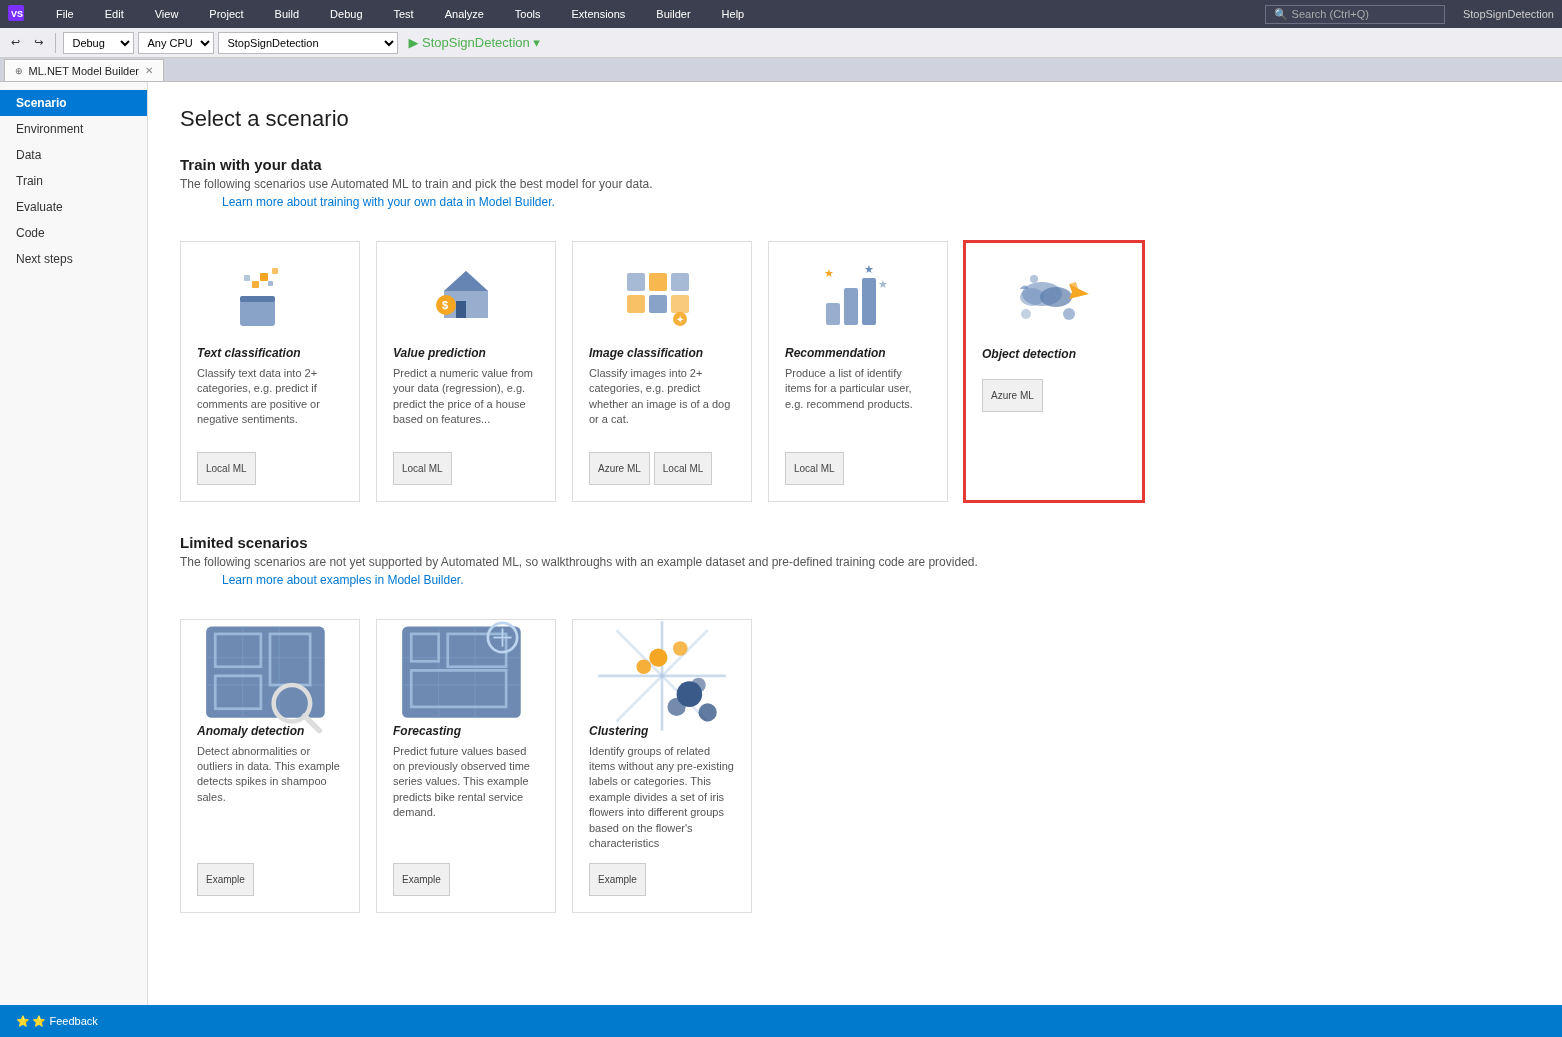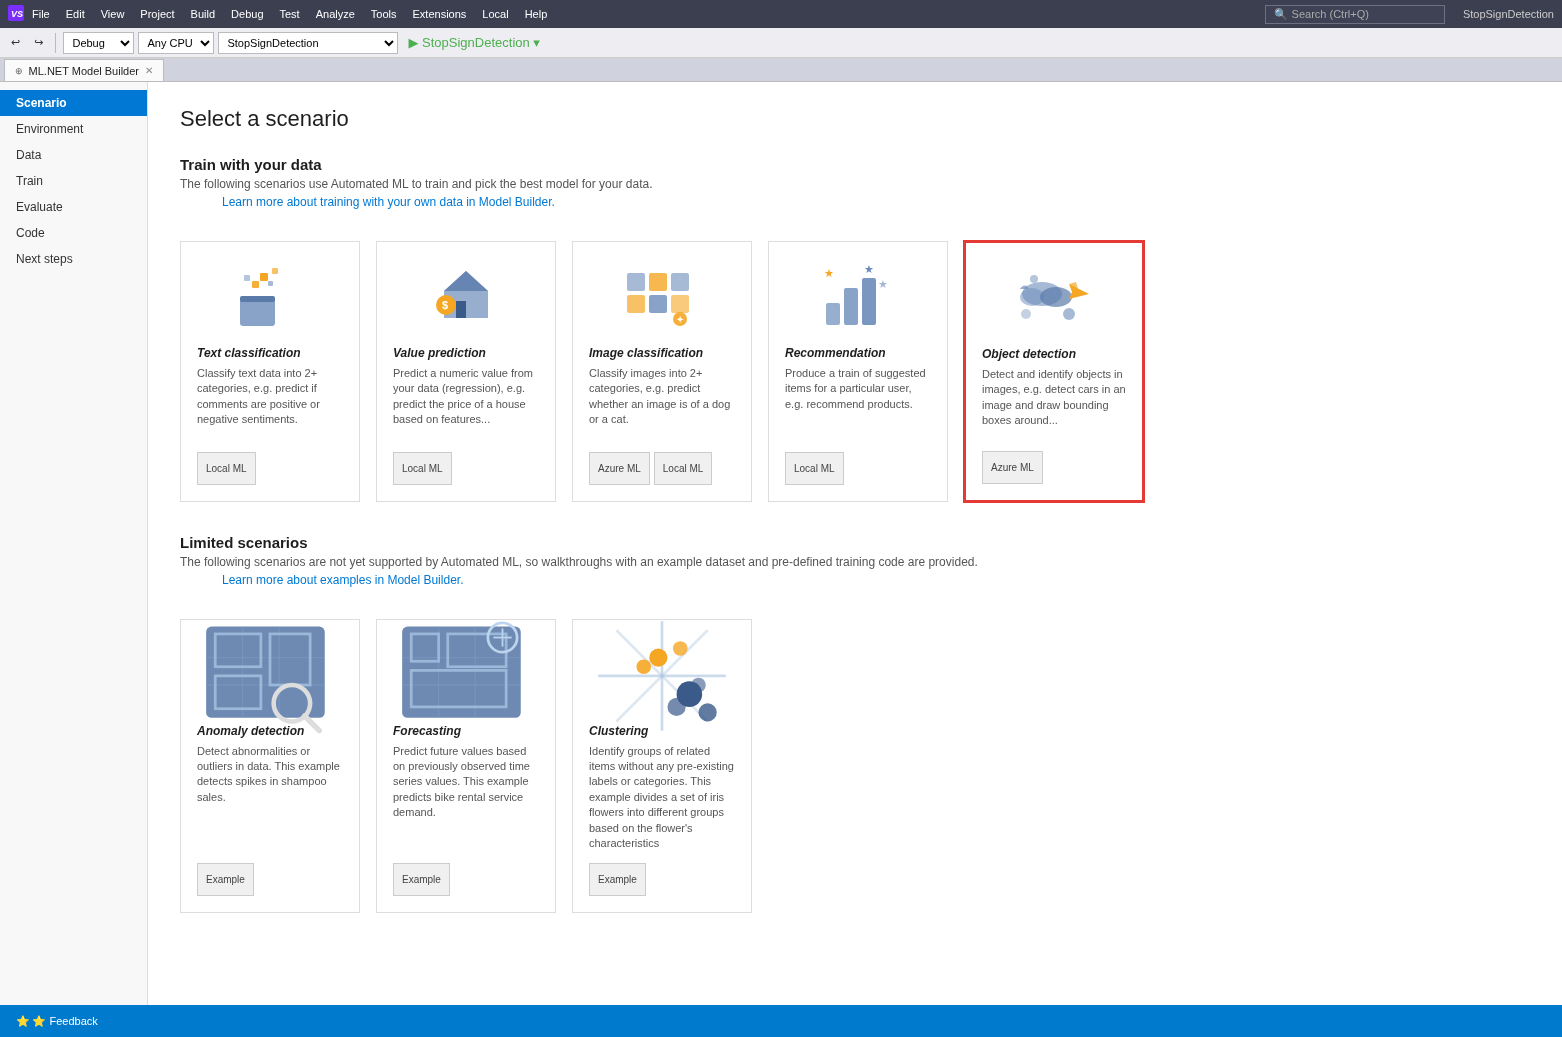--- a/index.html
+++ b/index.html
@@ -8,21 +8,21 @@
     
     .title-bar {
       background: #3c3f4f;
       color: #fff;
       height: 28px;
       display: flex;
       align-items: center;
       padding: 0 8px;
       font-size: 11px;
     }
-    .title-bar-menus { display: flex; gap: 0; justify-content: flex-end; }
+    .title-bar-menus { display: flex; gap: 15px; justify-content: flex-end; }
     .title-bar-menu-item { padding: 2px 8px; cursor: pointer; color: #fff; font-size: 11px; }
     .title-bar-search {
       margin-left: auto;
       margin-right: 10px;
       background: #3e4254;
       border: 1px solid #6c7080;
       color: #ccc;
       padding: 2px 8px;
       font-size: 11px;
       width: 180px;
@@ -229,38 +229,38 @@
       padding: 16px 10px;
       font-size: 11px;
       color: #fff;
     }
     .feedback-item { cursor: pointer; padding: 0 6px; }
   </style>
 </head>
 <body>
 
 <div class="title-bar">
-  <span style="margin-right:0;font-style:italic;">
+  <span style="margin-right:24px;">
     <svg width="16" height="16" viewBox="0 0 16 16">
         <rect width="16" height="16" fill="#7b2fff" rx="2"></rect>
         <text x="3" y="12" font-size="9" fill="#fff" font-weight="bold">VS</text>
       </svg>
   </span>
   <div class="title-bar-menus">
     <span class="title-bar-menu-item">File</span>
     <span class="title-bar-menu-item">Edit</span>
     <span class="title-bar-menu-item">View</span>
     <span class="title-bar-menu-item">Project</span>
     <span class="title-bar-menu-item">Build</span>
     <span class="title-bar-menu-item">Debug</span>
     <span class="title-bar-menu-item">Test</span>
     <span class="title-bar-menu-item">Analyze</span>
     <span class="title-bar-menu-item">Tools</span>
     <span class="title-bar-menu-item">Extensions</span>
-    <span class="title-bar-menu-item">Local</span>
+    <span class="title-bar-menu-item">Builder</span>
     <span class="title-bar-menu-item">Help</span>
   </div>
   <div class="title-bar-search">
     <span>🔍</span>
     <span style="color:#aaa;">Search (Ctrl+Q)</span>
   </div>
   <span style="color:#ccc;font-size:11px;margin-left:8px;">StopSignDetection</span>
 </div>
 
 <div class="toolbar">
@@ -379,21 +379,21 @@
             <rect x="8" y="40" width="14" height="22" rx="2" fill="#6b8cba" opacity="0.7"></rect>
             <rect x="26" y="25" width="14" height="37" rx="2" fill="#6b8cba" opacity="0.8"></rect>
             <rect x="44" y="15" width="14" height="47" rx="2" fill="#6b8cba" opacity="0.9"></rect>
 
             <text x="6" y="14" font-size="11" fill="#f5a623">★</text>
             <text x="46" y="10" font-size="11" fill="#6b8cba">★</text>
             <text x="60" y="25" font-size="11" fill="#6b8cba" opacity="0.6">★</text>
           </svg>
         </div>
         <div class="card-title">Recommendation</div>
-        <div class="card-desc">Produce a train of suggested items for a particular user, e.g. recommend products.</div>
+        <div class="card-desc">Produce a list of identify items for a particular user, e.g. recommend products.</div>
         <div class="card-badge">Local ML</div>
       </div>
 
       <div class="card selected">
         <div class="card-icon icon-object-detection">
           <svg viewBox="0 0 80 70" xmlns="http://www.w3.org/2000/svg">
 
             <ellipse cx="28" cy="30" rx="20" ry="12" fill="#6b8cba" opacity="0.6"></ellipse>
             <ellipse cx="18" cy="33" rx="12" ry="9" fill="#6b8cba" opacity="0.5"></ellipse>
             <ellipse cx="42" cy="33" rx="16" ry="10" fill="#5a7aaa" opacity="0.7"></ellipse>
@@ -401,21 +401,20 @@
             <polygon points="55,20 75,30 55,35 58,28" fill="#f5a623"></polygon>
             <polygon points="55,20 62,18 65,28" fill="#f5a623" opacity="0.7"></polygon>
 
             <circle cx="20" cy="15" r="4" fill="#6b8cba" opacity="0.5"></circle>
             <circle cx="55" cy="50" r="6" fill="#6b8cba" opacity="0.6"></circle>
             <circle cx="12" cy="50" r="5" fill="#6b8cba" opacity="0.4"></circle>
             <text x="5" y="25" font-size="10" fill="#6b8cba" opacity="0.7">☁</text>
           </svg>
         </div>
         <div class="card-title">Object detection</div>
-        <div class="card-desc">Detect and identify objects in images, e.g. detect cars in an image and draw bounding boxes around...</div>
         <div class="card-badge">Azure ML</div>
       </div>
     </div>
 
     <div>
       <div class="section-title">Limited scenarios</div>
       <div class="section-subtitle">The following scenarios are not yet supported by Automated ML, so walkthroughs with an example dataset and pre-defined training code are provided.</div>
       <a class="section-link">Learn more about examples in Model Builder.</a>
     </div>
 

